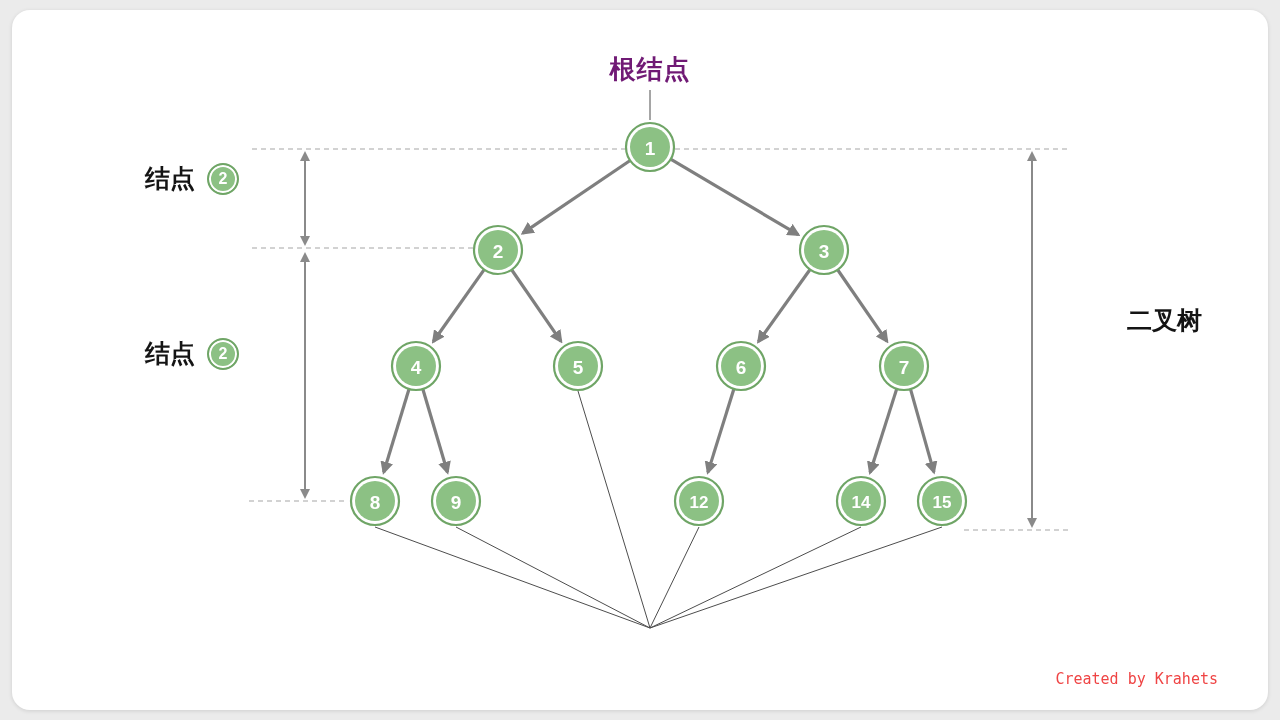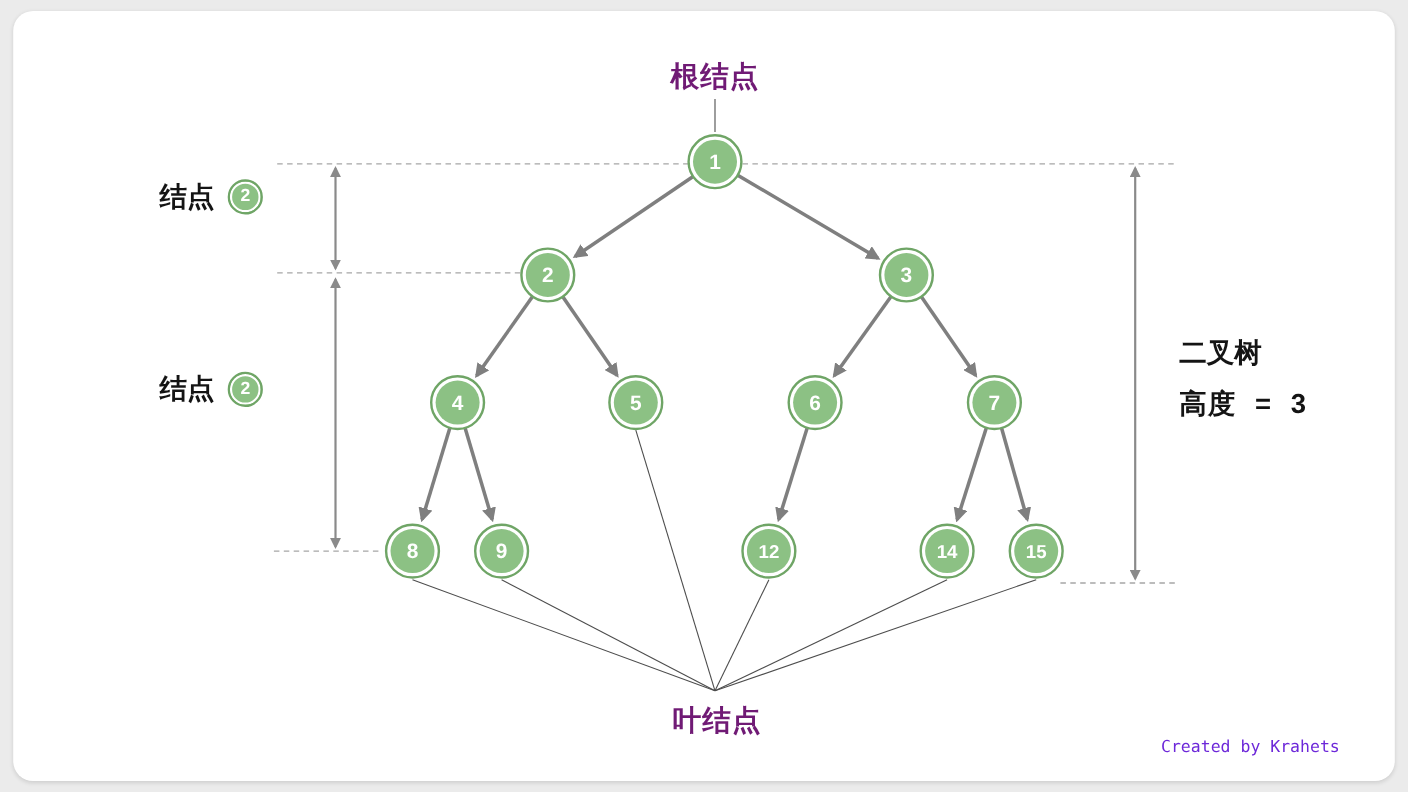--- a/index.html
+++ b/index.html
@@ -14,25 +14,25 @@
   .root-label { left:558px; top:42px; width:160px; }
   .leaf-label { left:560px; top:628px; width:160px; }
   .ann { position:absolute; color:#141414; font-weight:bold; font-size:25px; }
   .ann-row { display:flex; align-items:center; gap:12px; }
   .badge { width:32px; height:32px; border-radius:50%;
            background:#8cc184; border:2px solid #6fa566;
            box-shadow: inset 0 0 0 2px #ffffff;
            color:#ffffff; font-size:16px; font-weight:bold;
            display:flex; align-items:center; justify-content:center; }
   .ann-text { word-spacing:9px; letter-spacing:1px; }
-  .tree-height-ann { text-align:left; width:130px; }
+  .tree-height-ann { text-align:right; width:130px; }
   .tree-height-ann .line2 { margin-top:13px; }
   .watermark { position:absolute; right:50px; bottom:22px;
                font-family:"DejaVu Sans Mono", monospace;
-               font-size:15px; color:#6d28d9; }
+               font-size:15px; color:#ef4444; }
 </style>
 </head>
 <body>
 
 <div class="card">
 
   <svg class="diagram" id="diagram" viewBox="0 0 1280 720">
       <defs>
         <marker id="ah" viewBox="0 0 10 10" refX="8" refY="5" markerWidth="13" markerHeight="13" markerUnits="userSpaceOnUse" orient="auto-start-reverse">
           <path d="M0,0 L10,5 L0,10 Z" fill="#7f7f7f"></path>
@@ -135,19 +135,17 @@
     <span class="badge">2</span>
   </div>
 
   <div class="ann ann-row" style="left:133px; top:327px;">
     <span>结点</span>
     <span class="badge">2</span>
   </div>
 
   <div class="ann tree-height-ann" style="left:1060px; top:294px;">
     <div>二叉树</div>
-    <div class="line2 ann-text">高度 = 3</div>
   </div>
 
-  <div class="label leaf-label">叶结点</div>
 
   <div class="watermark">Created by Krahets</div>
 </div>
 
 </body></html>

